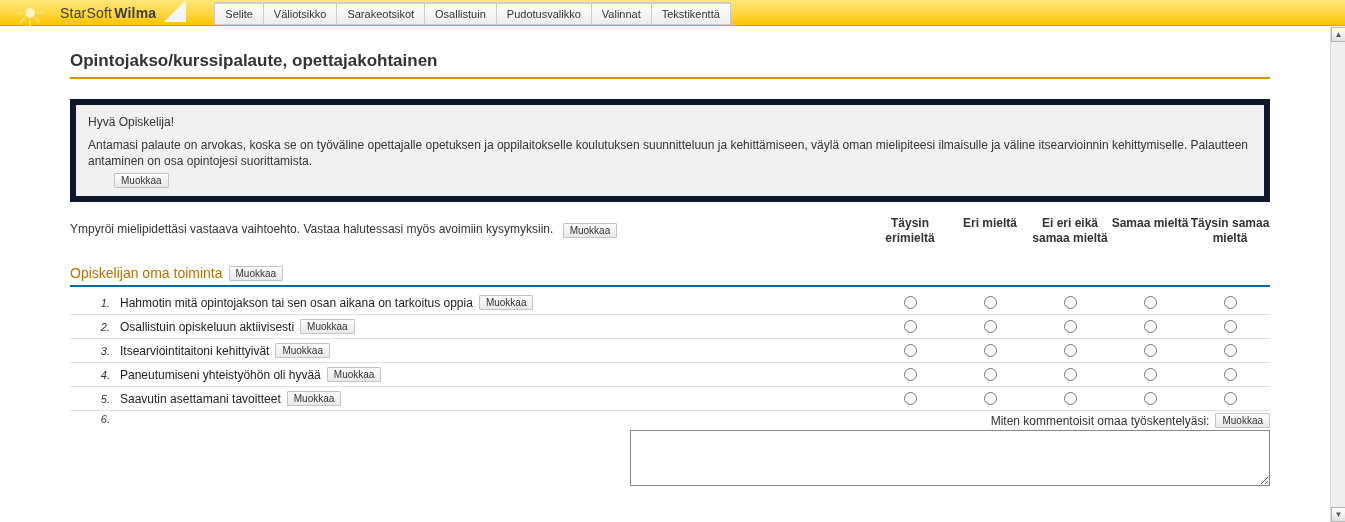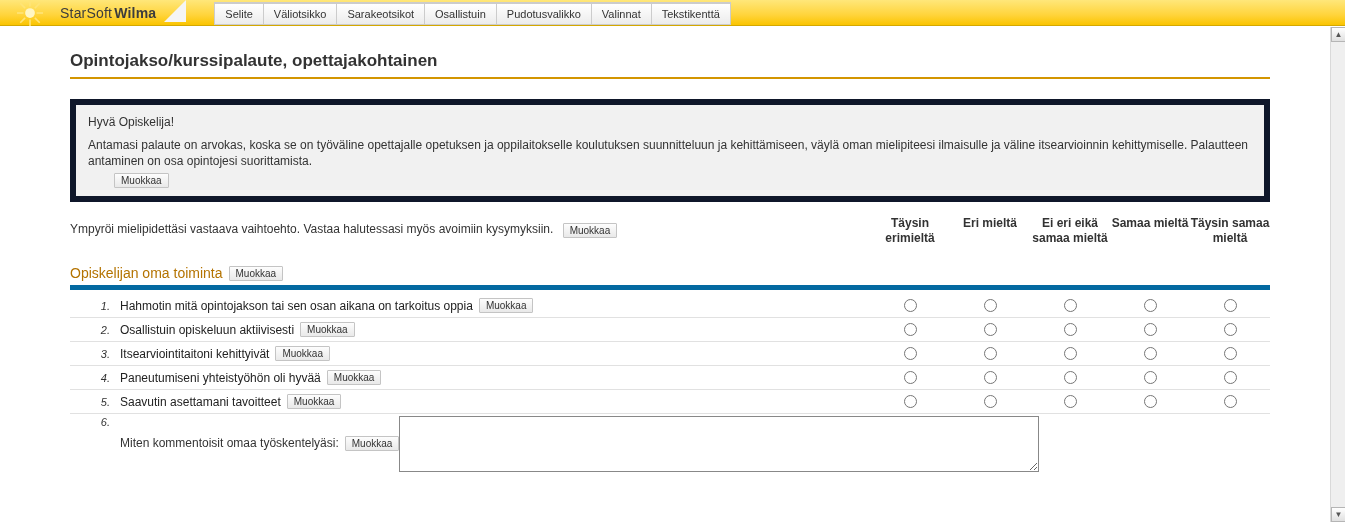--- a/index.html
+++ b/index.html
@@ -150,21 +150,21 @@
       grid-template-columns: repeat(5, 80px);
       text-align: center;
       font-size: 12px;
       font-weight: bold;
       color: #333;
       line-height: 1.2;
     }
     .section-heading-row {
       display: flex;
       align-items: center;
-      border-bottom: 5px solid #0369a1;
+      border-bottom: 2px solid #0369a1;
       padding-bottom: 4px;
       margin-bottom: 4px;
     }
     .section-heading {
       font-size: 14px;
       color: #b47300;
       font-weight: normal;
     }
     .questions { margin-top: 4px; }
     .q-row {
@@ -188,21 +188,21 @@
       color: #222;
     }
     .q-radios {
       margin-left: auto;
       display: grid;
       grid-template-columns: repeat(5, 80px);
       justify-items: center;
     }
     .q-radios input[type=radio] { cursor: pointer; }
     .free-row { align-items: flex-start; padding-top: 2px; }
-    .free-body { display: flex; flex: 1; }
+    .free-body { display: flex; flex-direction: column; flex: 1; align-items: flex-end; }
     .free-label { font-size: 12px; margin-bottom: 2px; display: flex; align-items: center; }
     .free-textarea {
       width: 640px;
       height: 56px;
       border: 1px solid #888;
       font-family: inherit;
       font-size: 12px;
       padding: 2px;
       resize: both;
     }

